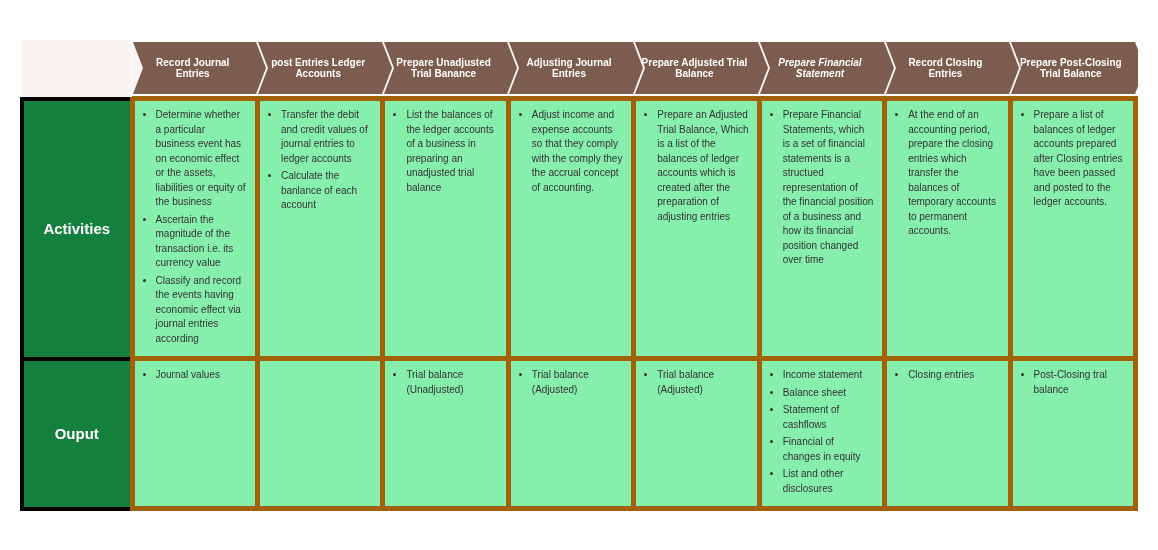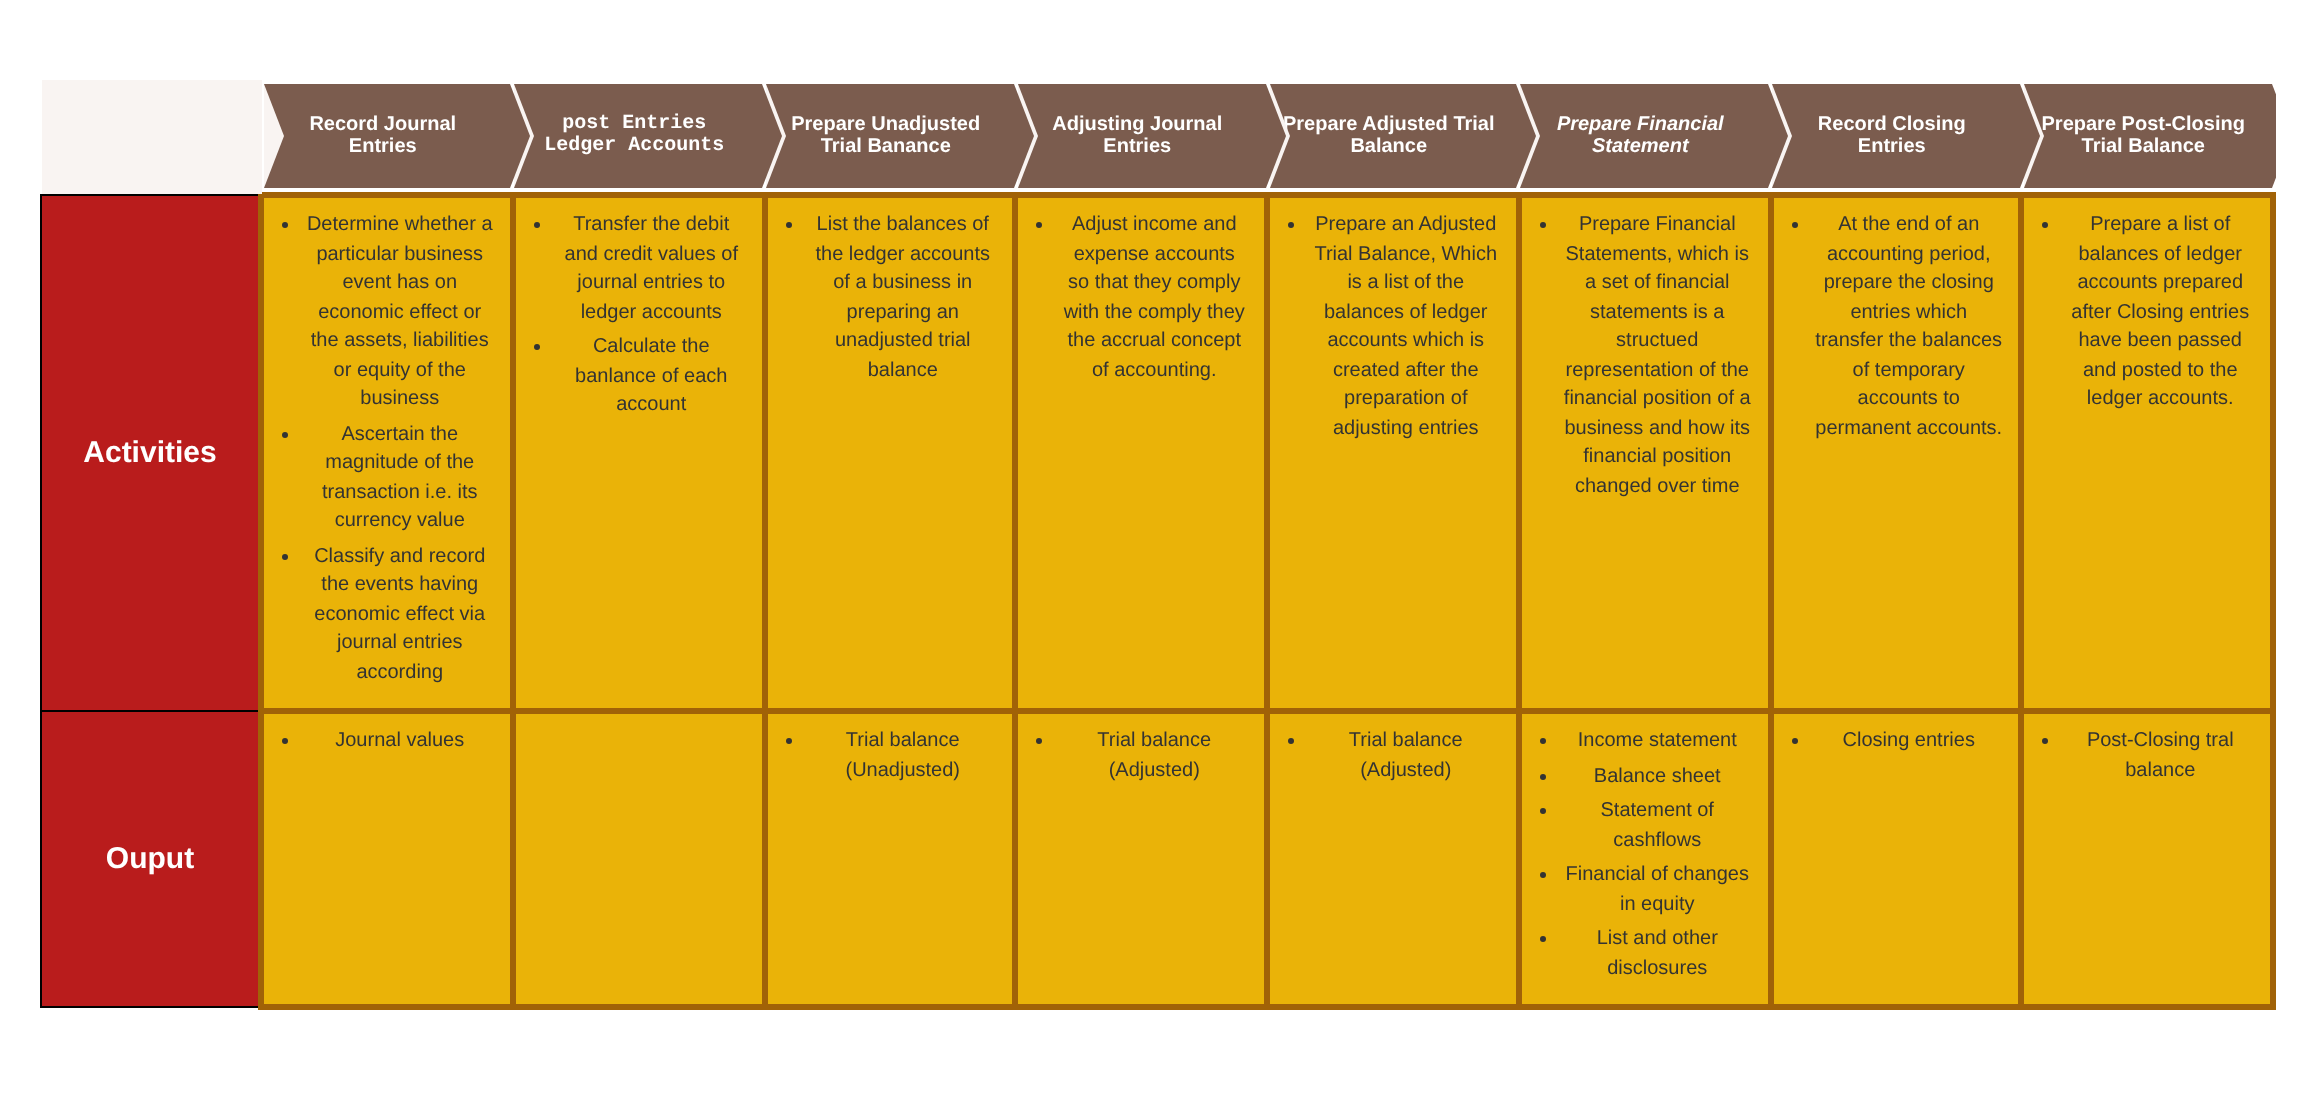--- a/index.html
+++ b/index.html
@@ -73,36 +73,35 @@
     }
     th {
       padding: 2px;
     }
     td {
       padding: 0;
     }
     .label-td {
       width: 110px;
       min-width: 110px;
-      background: #b91c1c;
+      background: #15803d;
       color: #fff;
       font-size: 15px;
       font-weight: bold;
       text-align: center;
       vertical-align: middle;
-      border: 1px solid #000000;
+      border: 4px solid #000000;
     }
     .data-td {
-      border: 3px solid #a16207;
-      background: #eab308;
+      border: 5px solid #a16207;
+      background: #86efac;
       vertical-align: top;
       padding: 7px 8px;
       font-size: 10px;
       line-height: 1.45;
-      text-align: center;
     }
     .data-td ul {
       list-style: disc;
       padding-left: 13px;
     }
     .data-td li {
       margin-bottom: 3px;
     }
   </style>
 </head>
@@ -112,21 +111,21 @@
 
 <div class="diagram-container">
   <table>
     <thead>
       <tr class="header-row">
         <th style="width:110px; background:#f9f4f2;"></th>
 
       <th style="padding: 2px 1px;">
             <div class="header-cell first">Record Journal Entries</div>
           </th>
-          <th style="padding: 2px 1px; font-family: Liberation Mono, monospace;">
+          <th style="padding: 2px 1px;">
             <div class="header-cell">post Entries Ledger Accounts</div>
           </th>
           <th style="padding: 2px 1px;">
             <div class="header-cell">Prepare Unadjusted Trial Banance</div>
           </th>
           <th style="padding: 2px 1px;">
             <div class="header-cell">Adjusting Journal Entries</div>
           </th>
           <th style="padding: 2px 1px;">
             <div class="header-cell">Prepare Adjusted Trial Balance</div>

